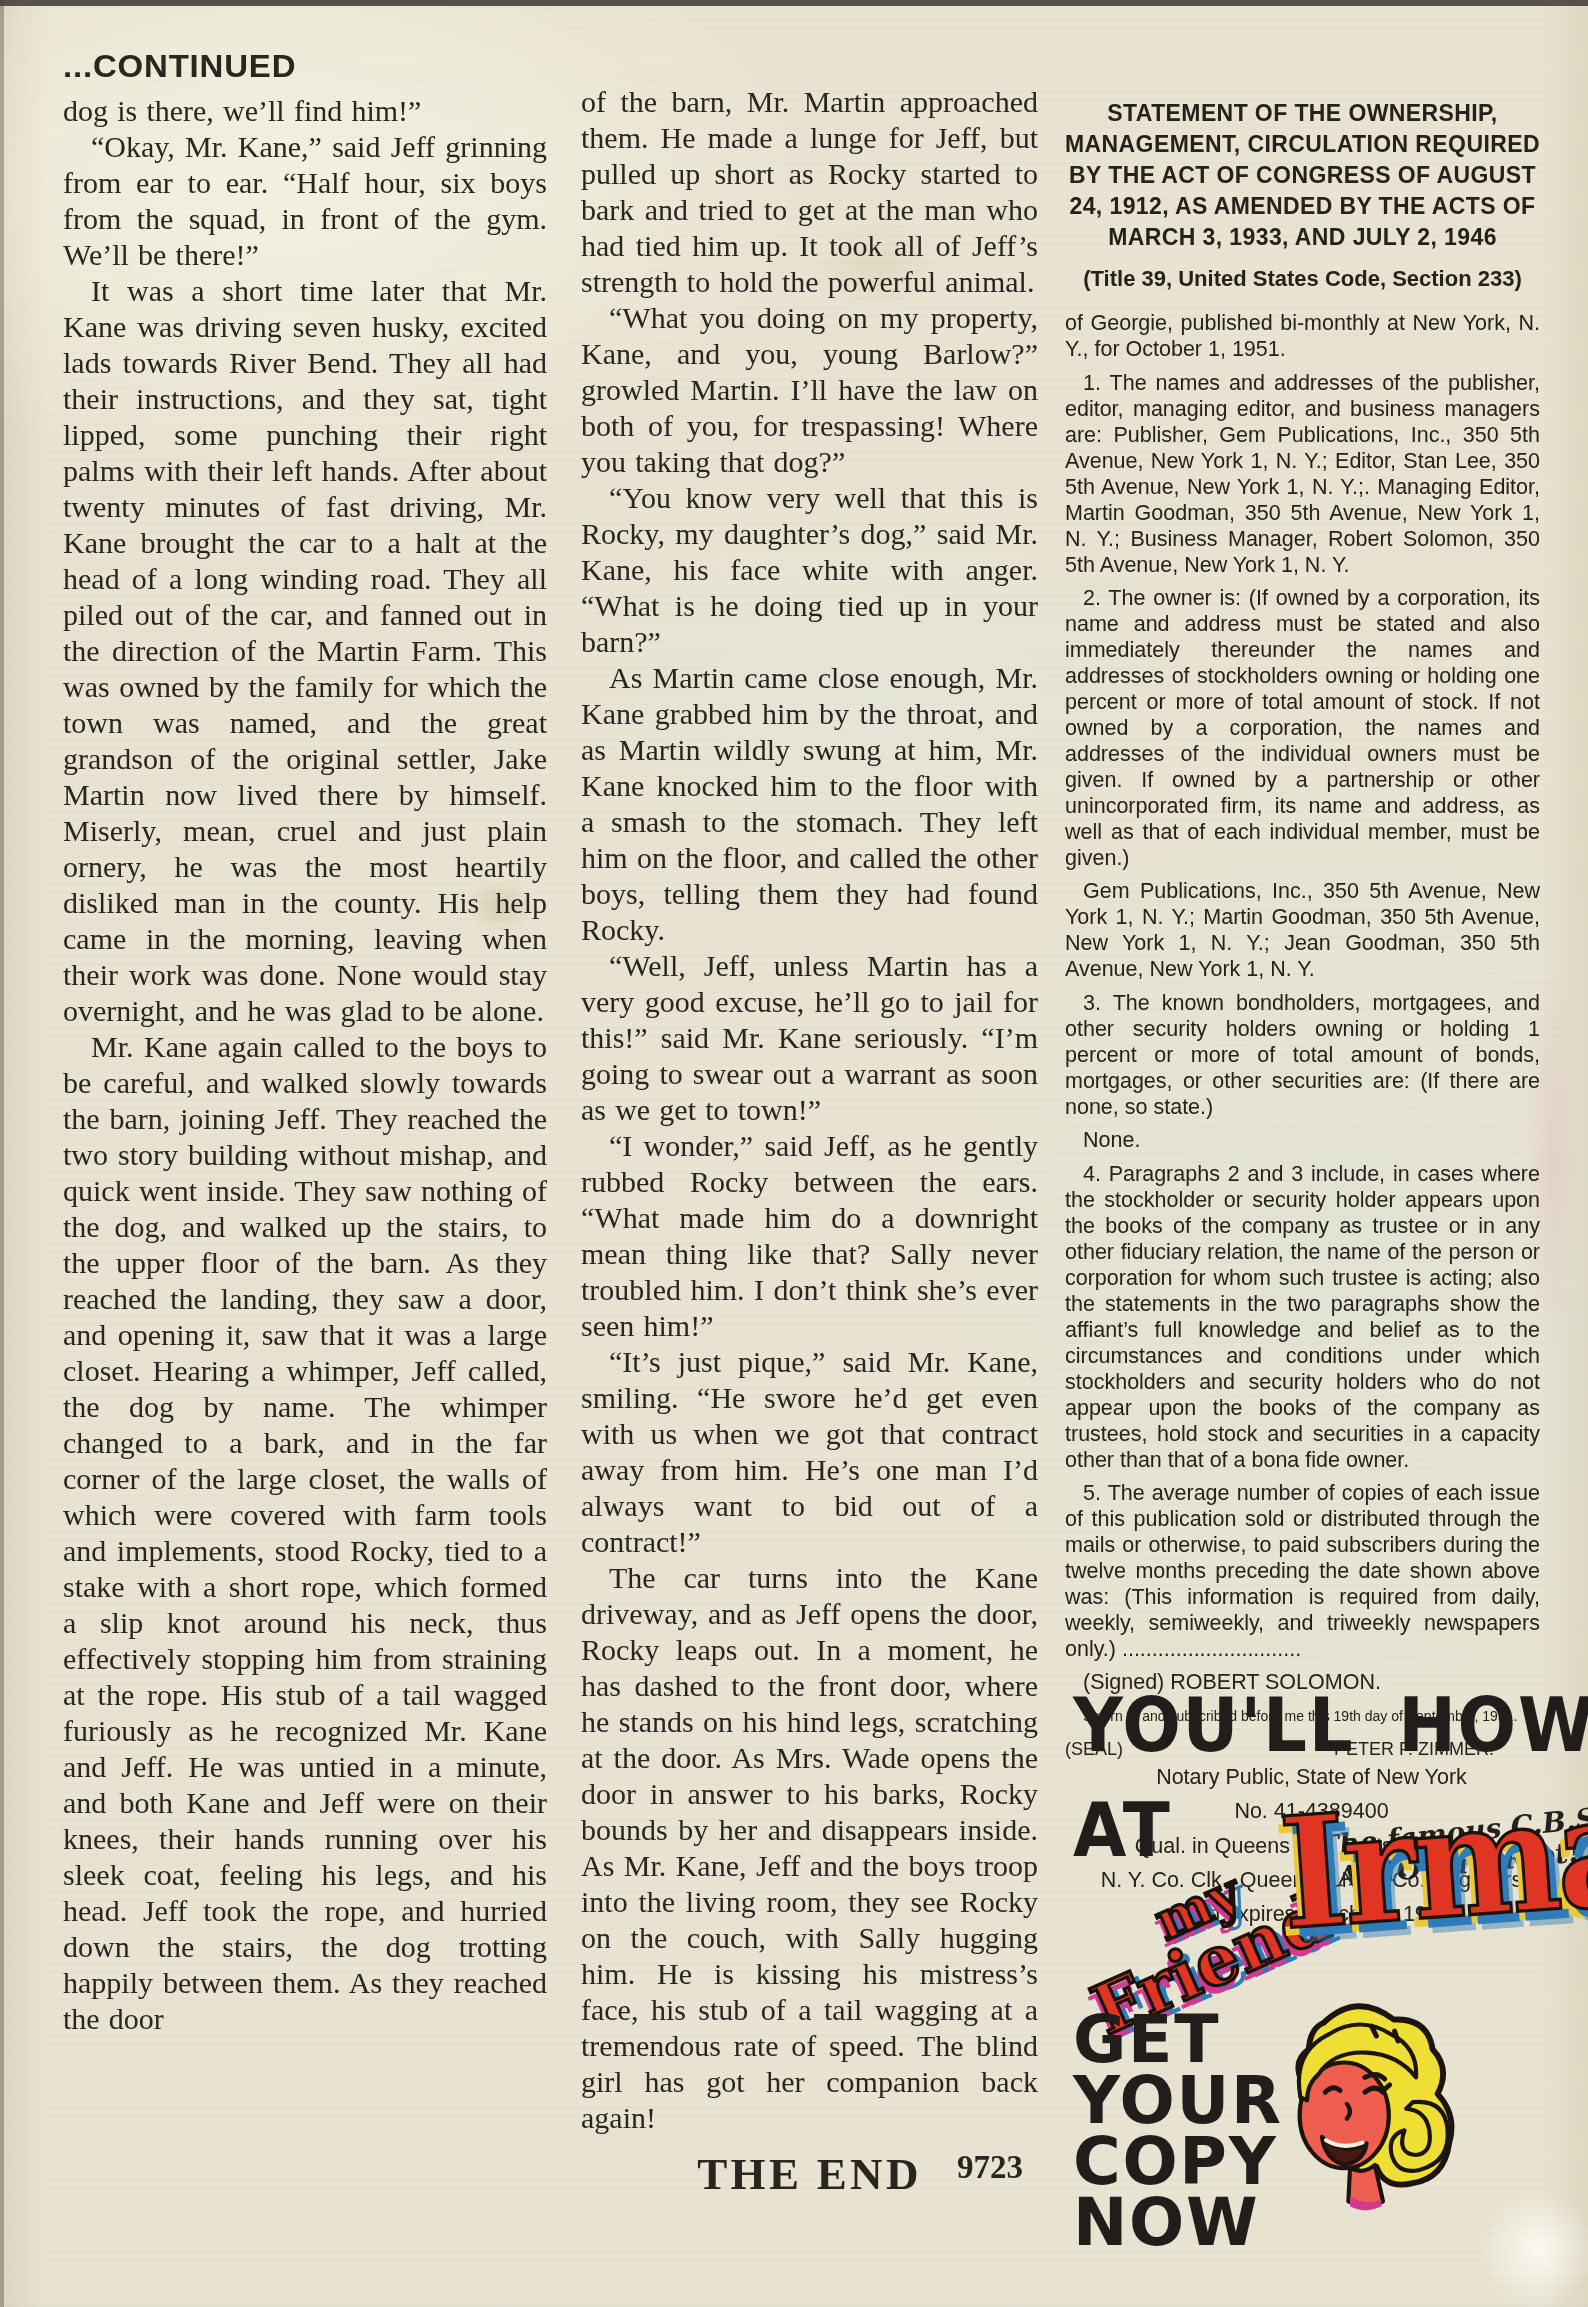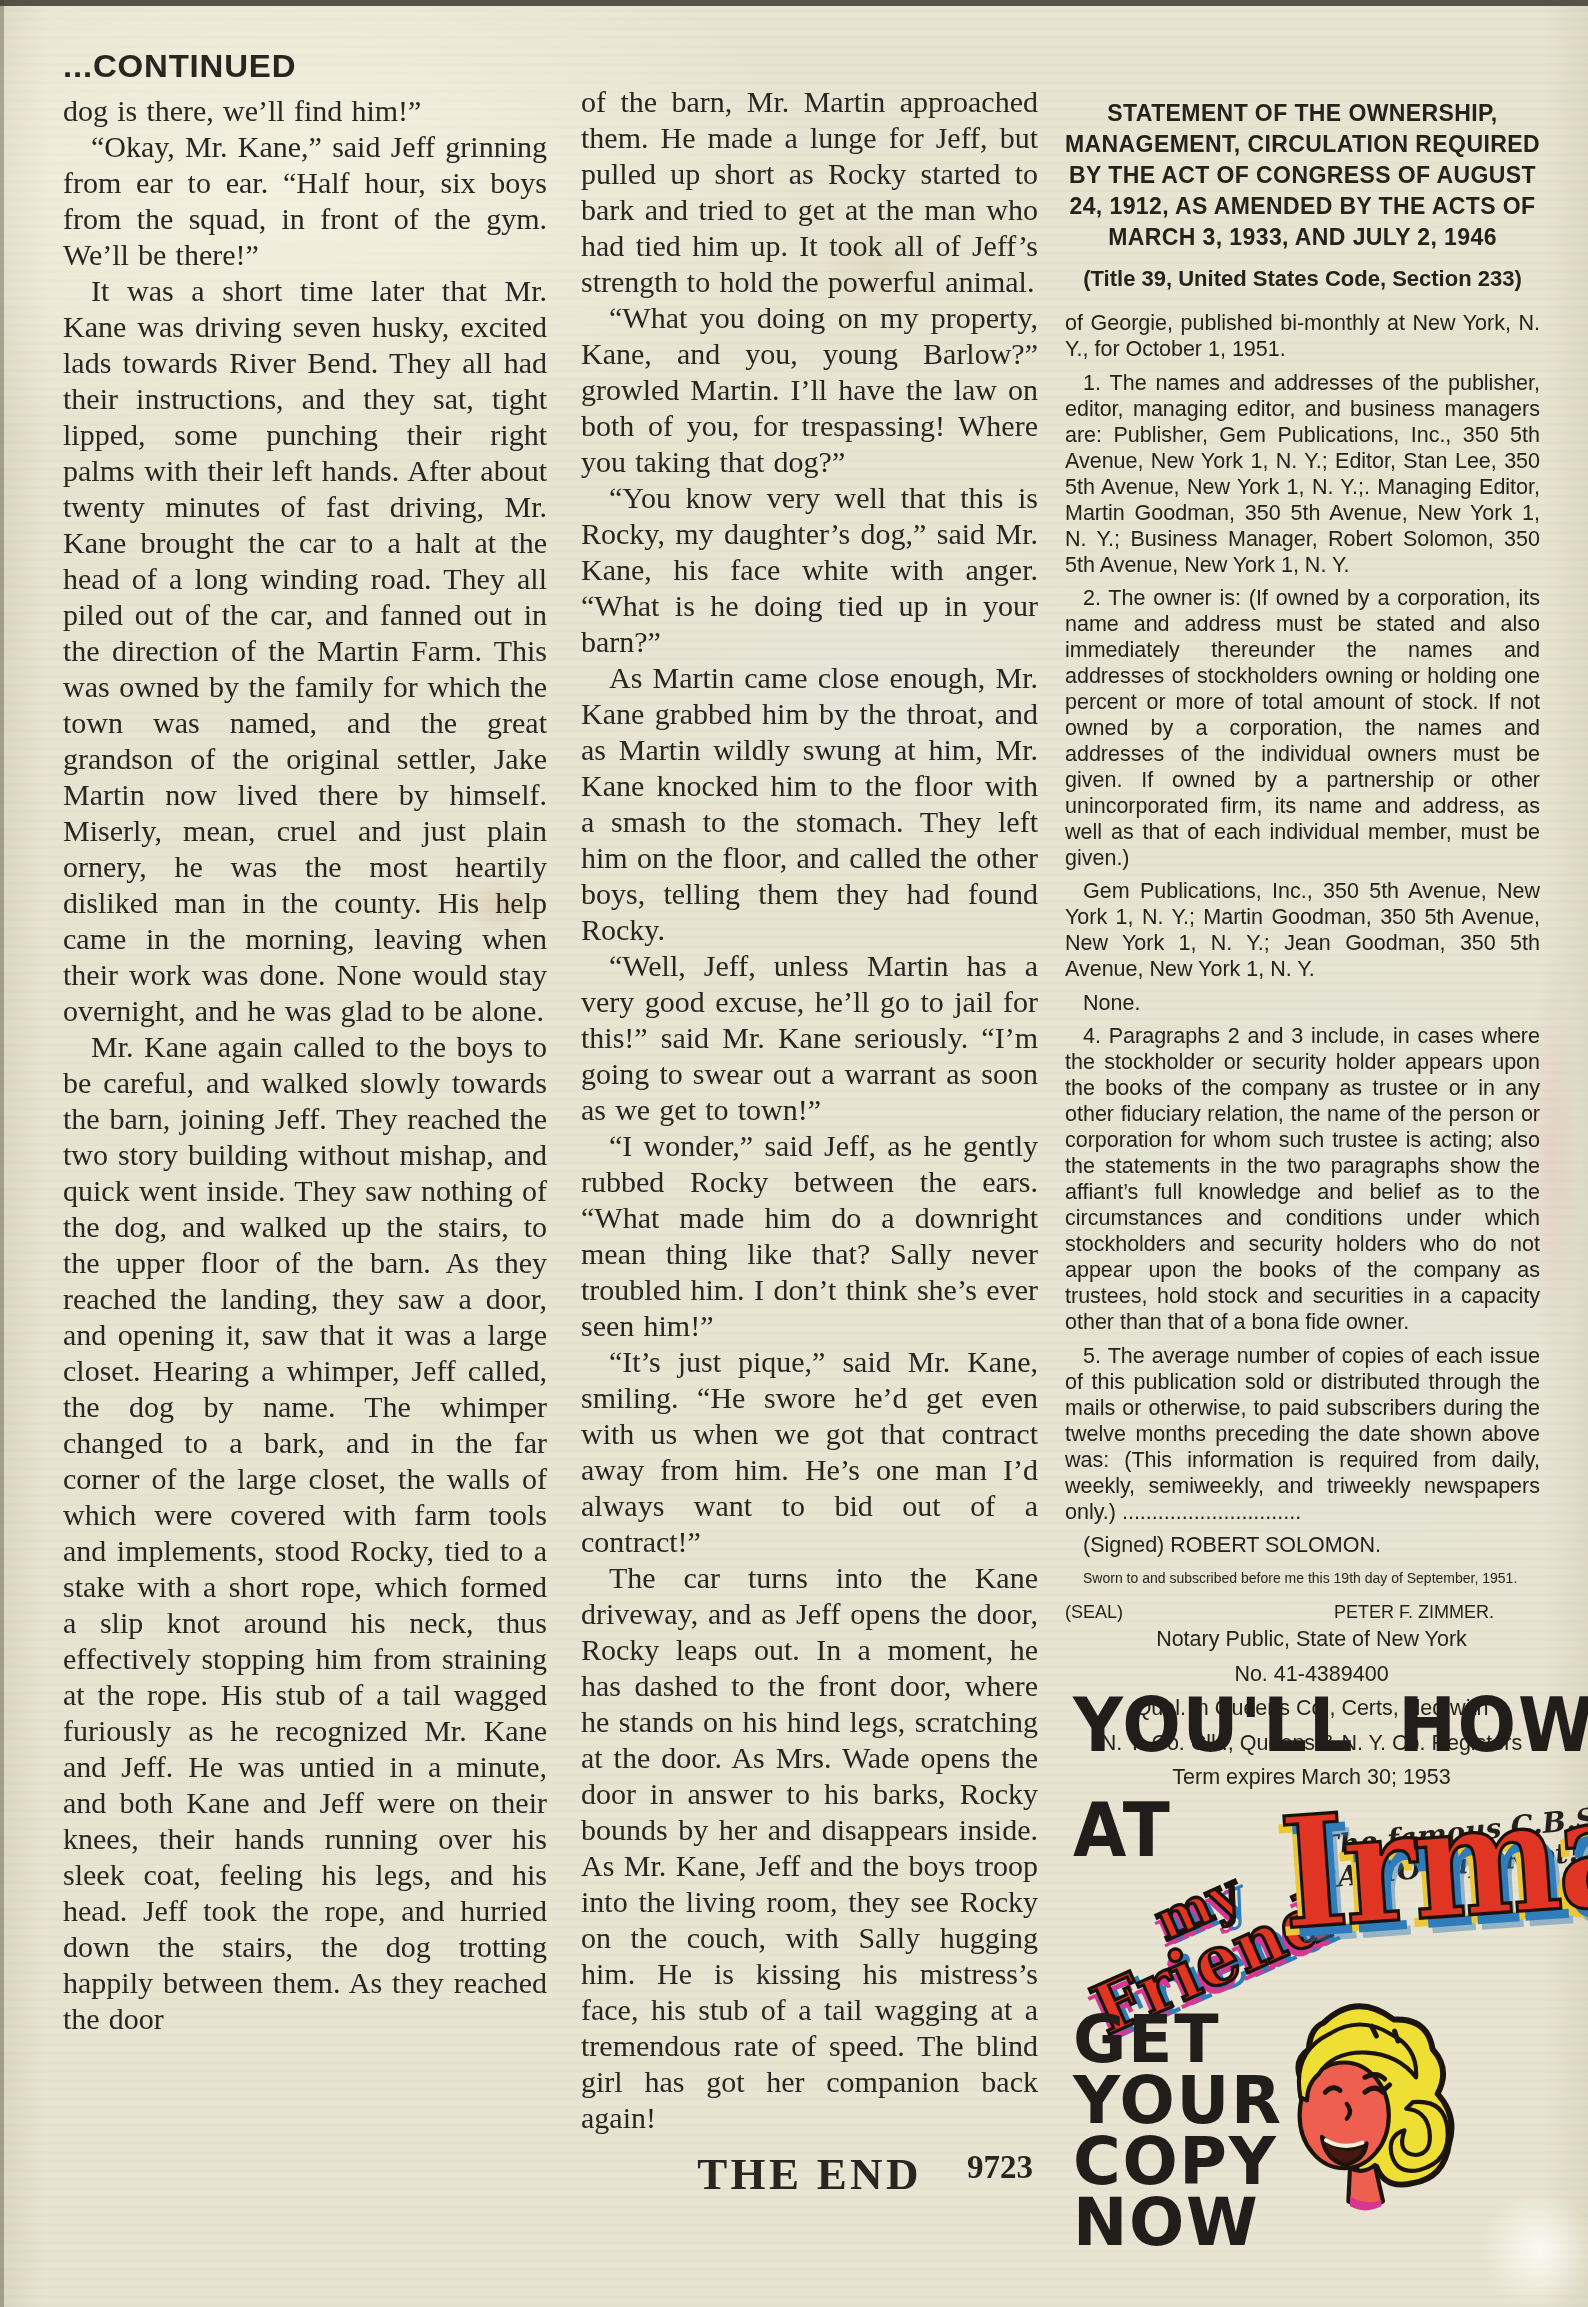--- a/index.html
+++ b/index.html
@@ -28,21 +28,21 @@
     font-size:33px; letter-spacing:0.8px; color:#2b2520;
     transform:scaleY(.95); transform-origin:left top; margin:0 0 6.6px 0;
   }
   .col{position:absolute; text-align:justify;}
   .col-1{left:63px;  top:48px;  width:484px;}
   .col-2{left:581px; top:84px; width:457px;}
   .story p{margin:0; font-size:30px; line-height:36px; text-indent:28px; word-spacing:1.7px;}
   .story p.cont{text-indent:0;}
   .end-row{position:relative; margin-top:11.6px; height:46px;}
   .the-end{display:block; text-align:center; font-weight:bold; font-size:45px; letter-spacing:3.3px;}
-  .story-code{position:absolute; right:5px; top:1.7px; font-weight:bold; font-size:33px;}
+  .story-code{position:absolute; right:15px; top:1.7px; font-weight:bold; font-size:33px;}
 
   .col-3{left:1065px; top:98px; width:475px; font-family:Liberation Sans, sans-serif; color:#26211a;}
   .st-title{font-weight:bold; font-size:23px; line-height:31px; text-align:center; margin:0 0 13.2px 0; letter-spacing:0.4px;}
   .st-sub{font-weight:bold; font-size:22px; text-align:center; margin:0 0 18px 0;}
   .st-body{font-size:21.5px; line-height:26px;}
   .st-body p{margin:0 0 7.4px 0; text-indent:18px;}
   .st-body p.flush{text-indent:0;}
   .sig-signed{text-align:left; font-size:21.5px; margin:5px 0 10px 0;}
   .sig-sworn{font-size:14px; line-height:26px; text-indent:18px; margin:0 0 8.3px 0;}
   .sig-sealrow{display:flex; justify-content:space-between; padding-right:46px; font-size:18px; margin:0 0 1.7px 0;}
@@ -102,20 +102,21 @@
   </div>
 
   <div class="col col-3">
     <h2 class="st-title">STATEMENT OF THE OWNERSHIP, MANAGEMENT, CIRCULATION REQUIRED BY THE ACT OF CONGRESS OF AUGUST 24, 1912, AS AMENDED BY THE ACTS OF MARCH 3, 1933, AND JULY 2, 1946</h2>
     <div class="st-sub">(Title 39, United States Code, Section 233)</div>
     <div class="st-body">
       <p class="flush">of Georgie, published bi-monthly at New York, N. Y., for October 1, 1951.</p>
       <p>1. The names and addresses of the publisher, editor, managing editor, and business managers are: Publisher, Gem Publications, Inc., 350 5th Avenue, New York 1, N. Y.; Editor, Stan Lee, 350 5th Avenue, New York 1, N. Y.;. Managing Editor, Martin Goodman, 350 5th Avenue, New York 1, N. Y.; Business Manager, Robert Solomon, 350 5th Avenue, New York 1, N. Y.</p>
       <p>2. The owner is: (If owned by a corporation, its name and address must be stated and also immediately thereunder the names and addresses of stockholders owning or holding one percent or more of total amount of stock. If not owned by a corporation, the names and addresses of the individual owners must be given. If owned by a partnership or other unincorporated firm, its name and address, as well as that of each individual member, must be given.)</p>
       <p>Gem Publications, Inc., 350 5th Avenue, New York 1, N. Y.; Martin Goodman, 350 5th Avenue, New York 1, N. Y.; Jean Goodman, 350 5th Avenue, New York 1, N. Y.</p>
+      <p>3. The known bondholders, mortgagees, and other security holders owning or holding 1 percent or more of total amount of bonds, mortgages, or other securities are: (If there are none, so state.)</p>
       <p>None.</p>
       <p>4. Paragraphs 2 and 3 include, in cases where the stockholder or security holder appears upon the books of the company as trustee or in any other fiduciary relation, the name of the person or corporation for whom such trustee is acting; also the statements in the two paragraphs show the affiant’s full knowledge and belief as to the circumstances and conditions under which stockholders and security holders who do not appear upon the books of the company as trustees, hold stock and securities in a capacity other than that of a bona fide owner.</p>
       <p>5. The average number of copies of each issue of this publication sold or distributed through the mails or otherwise, to paid subscribers during the twelve months preceding the date shown above was: (This information is required from daily, weekly, semiweekly, and triweekly newspapers only.) ..............................</p>
       <p class="sig-signed">(Signed) ROBERT SOLOMON.</p>
       <p class="sig-sworn">Sworn to and subscribed before me this 19th day of September, 1951.</p>
       <div class="sig-sealrow">
         <span>(SEAL)</span>
         <span>PETER F. ZIMMER.</span>
       </div>
       <p class="sig-center">Notary Public, State of New York</p>

